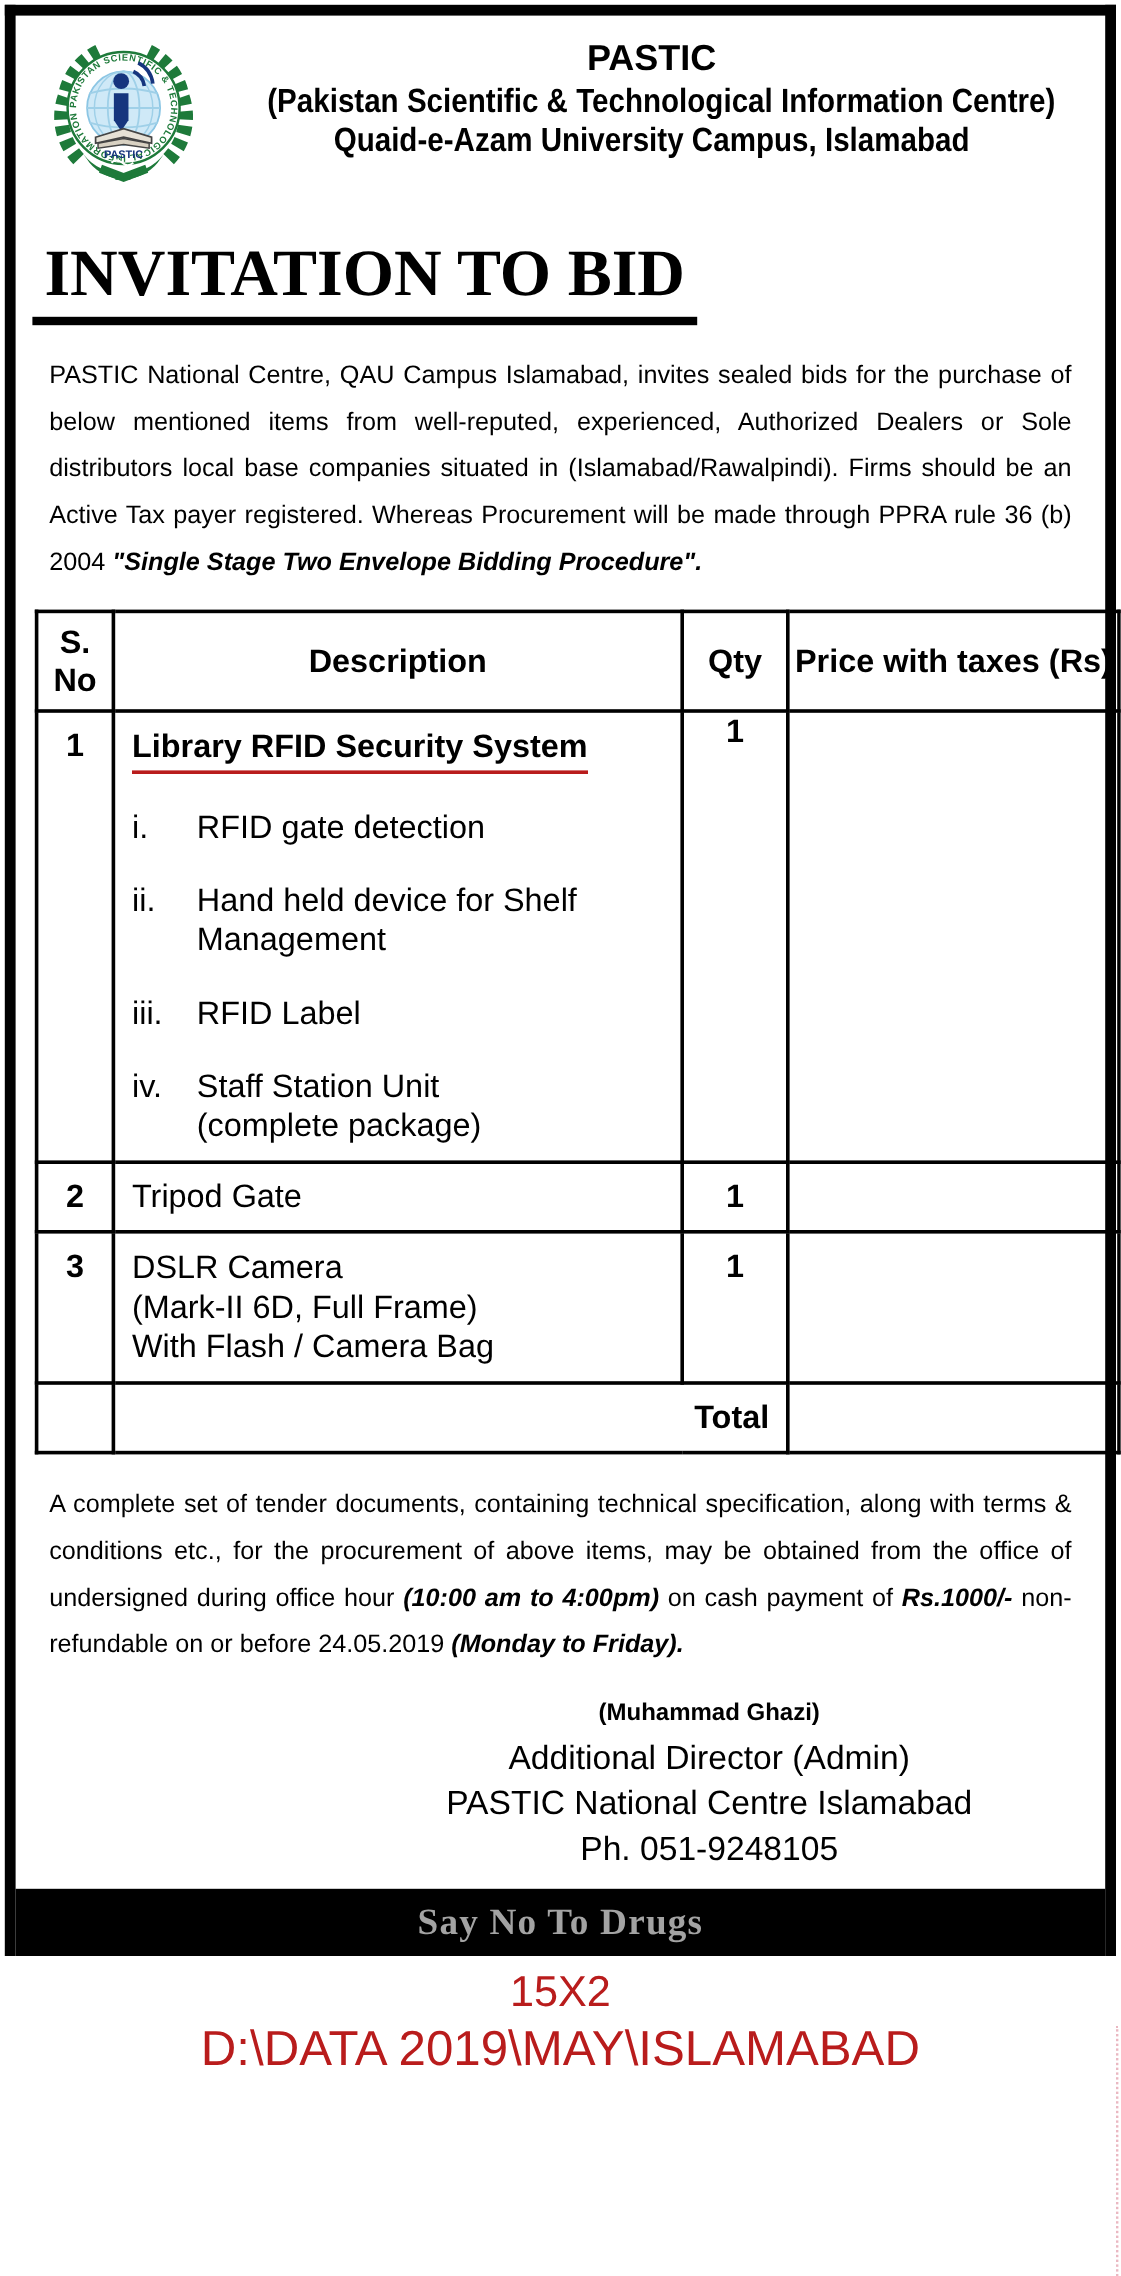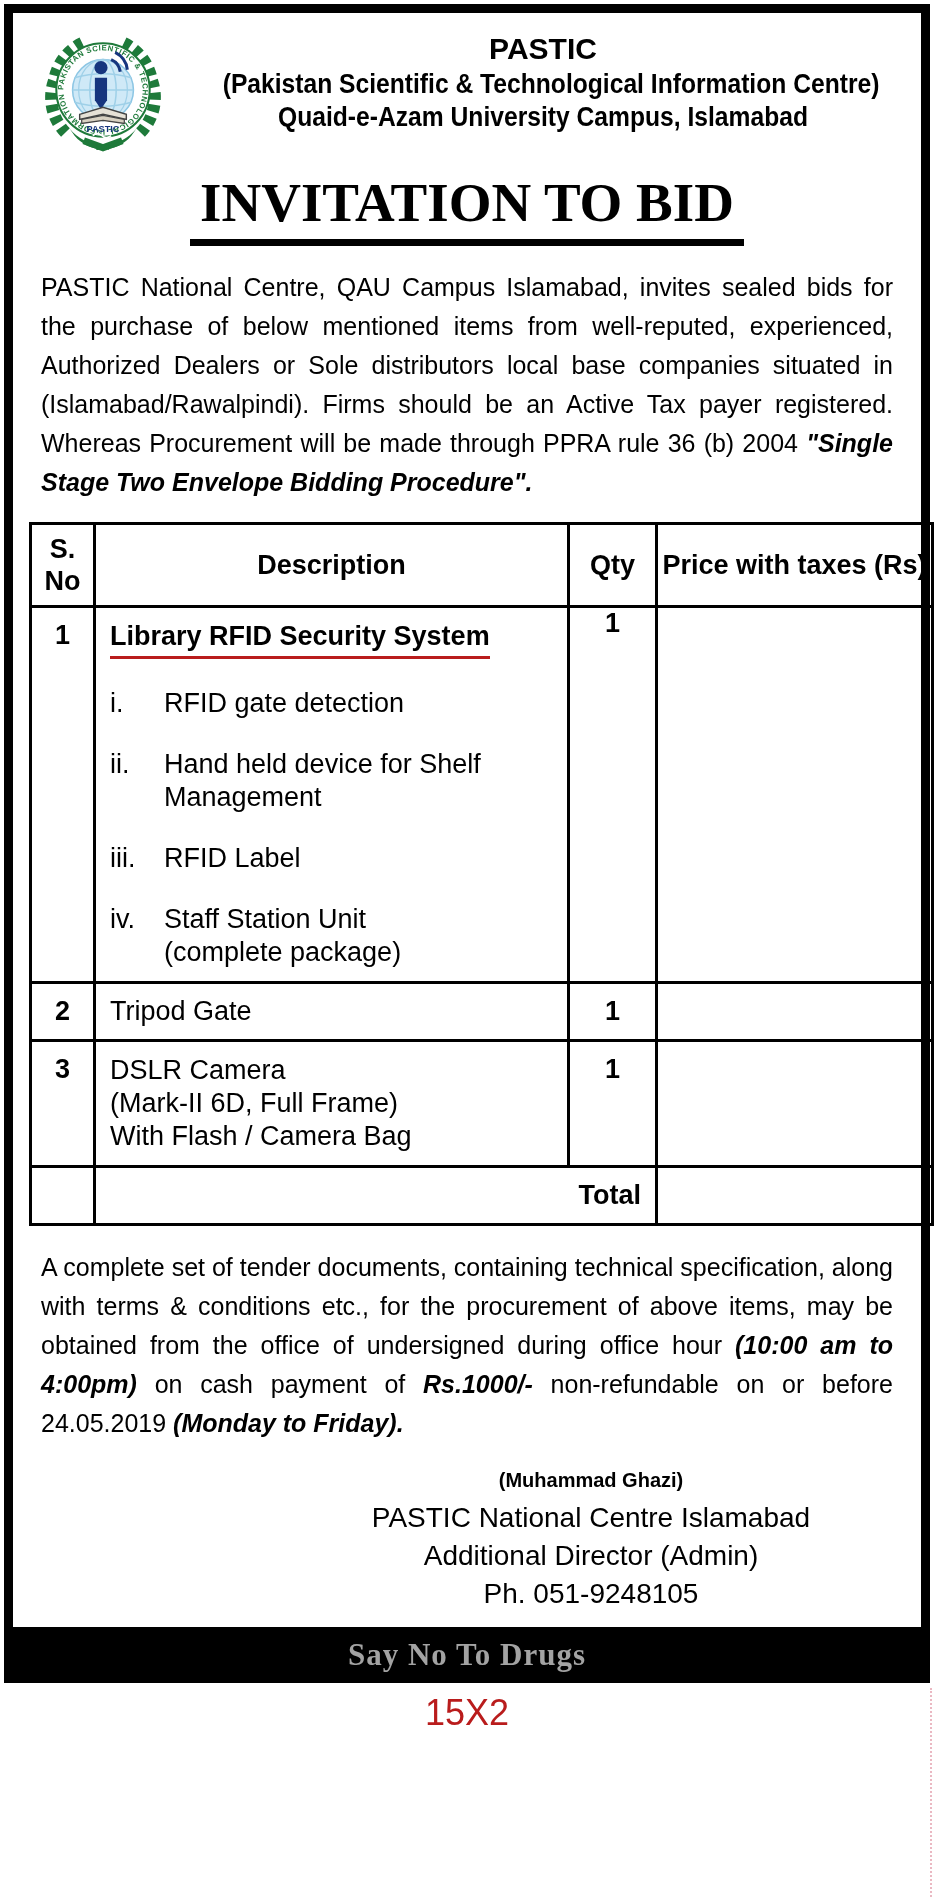--- a/index.html
+++ b/index.html
@@ -20,30 +20,30 @@
   .header { display: flex; align-items: flex-start; padding-top: 6px; }
   .logo-wrap { flex: 0 0 152px; padding-left: 6px; }
   .header-text { flex: 1 1 auto; text-align: center; padding-top: 2px; overflow: hidden; }
   .org-acronym { font-size: 30px; font-weight: bold; line-height: 36px; }
   .org-line {
     font-size: 28px; font-weight: bold; line-height: 33px; white-space: nowrap;
     transform: scaleX(0.88); transform-origin: 50% 50%;
   }
 
   
-  .title-wrap { text-align: center; margin-top: 18px; }
+  .title-wrap { margin-top: 42px; }
   .title {
     display: inline-block; font-family: "Liberation Serif", serif;
     font-weight: bold; font-size: 55px; line-height: 1;
     border-bottom: 7px solid #000; padding: 0 10px 9px 10px;
   }
 
   
   .para {
-    font-size: 25px; line-height: 39px; text-align: justify;
+    font-size: 21px; line-height: 39px; text-align: justify;
     margin: 22px 14px 0 14px;
   }
   .bi { font-weight: bold; font-style: italic; }
 
   
   table.bid-table {
     border-collapse: collapse; width: calc(100% - 4px);
     margin: 20px 2px 0 2px; table-layout: fixed;
   }
   .bid-table th, .bid-table td { border: 3px solid #000; }
@@ -217,26 +217,27 @@
           <td class="total-cell" colspan="2">Total</td>
           <td></td>
         </tr>
       </tbody>
     </table>
 
     <p class="para"><span>A complete set of tender documents, containing technical specification, along with terms &amp; conditions etc., for the procurement of above items, may be obtained from the office of undersigned during office hour </span><span class="bi">(10:00 am to 4:00pm)</span><span> on cash payment of </span><span class="bi">Rs.1000/-</span><span> non-refundable on or before 24.05.2019 </span><span class="bi">(Monday to Friday).</span></p>
 
     <div class="signature">
       <div class="sig-name">(Muhammad Ghazi)</div>
+      <div>Additional Director (Admin)</div>
       <div>PASTIC National Centre Islamabad</div>
-      <div>Additional Director (Admin)</div>
       <div>Ph. 051-9248105</div>
     </div>
   </div>
 
   <div class="banner">Say No To Drugs</div>
 </div>
 
 <div class="footer">
   <div class="footer-line1">15X2</div>
+  <div class="footer-line2">D:\DATA 2019\MAY\ISLAMABAD</div>
 </div>
 
 <div class="scan-artifact"></div>
 
 </body></html>

